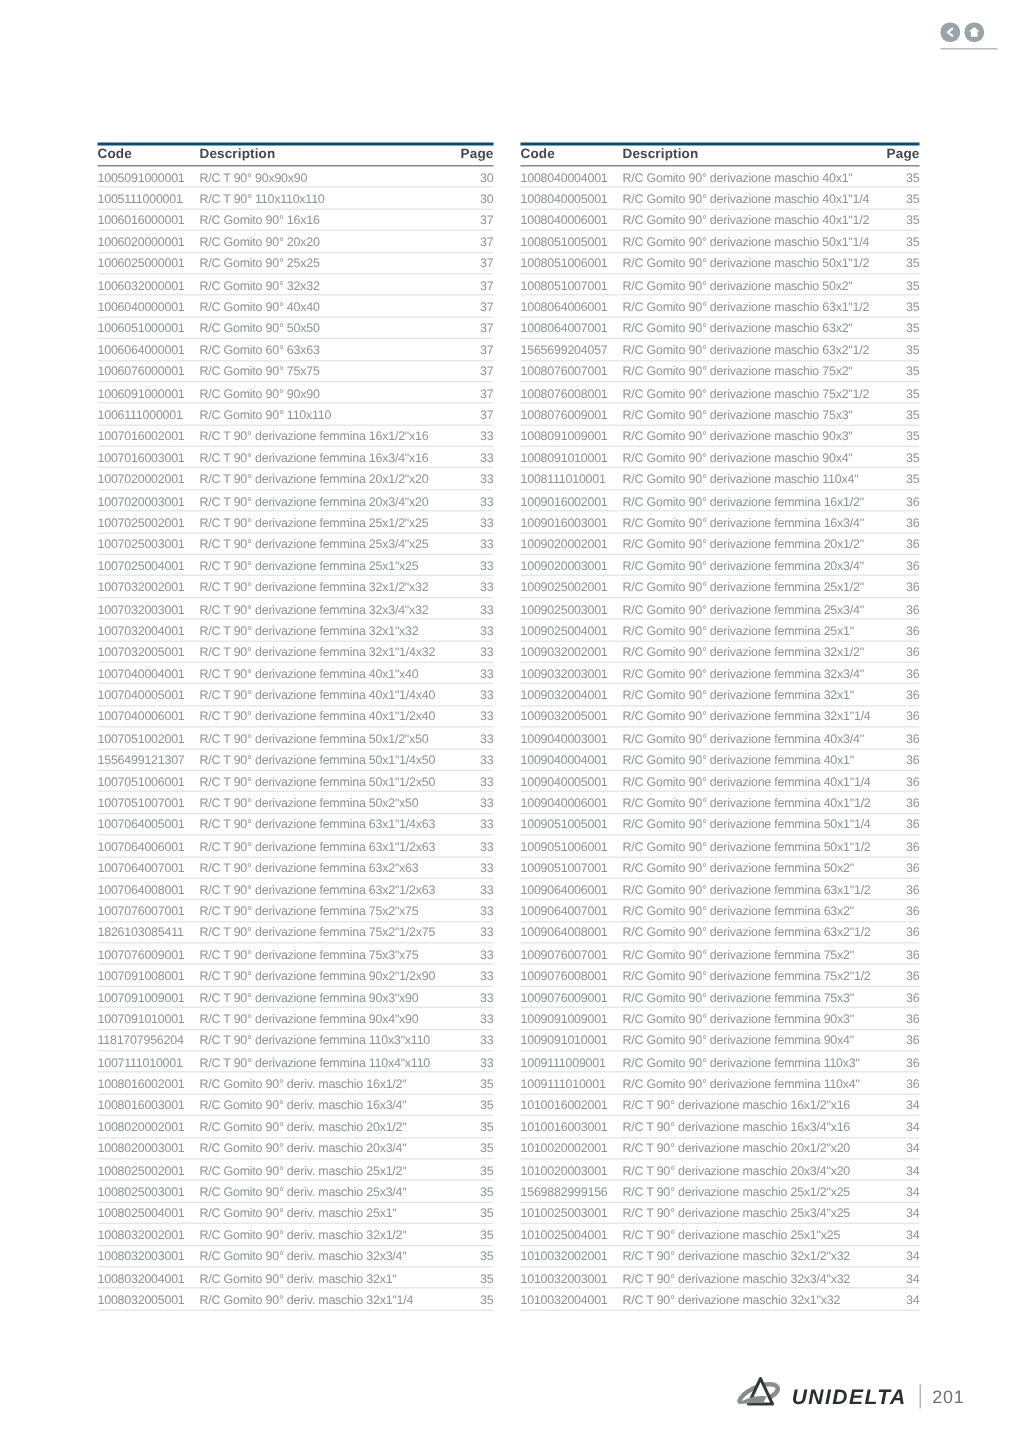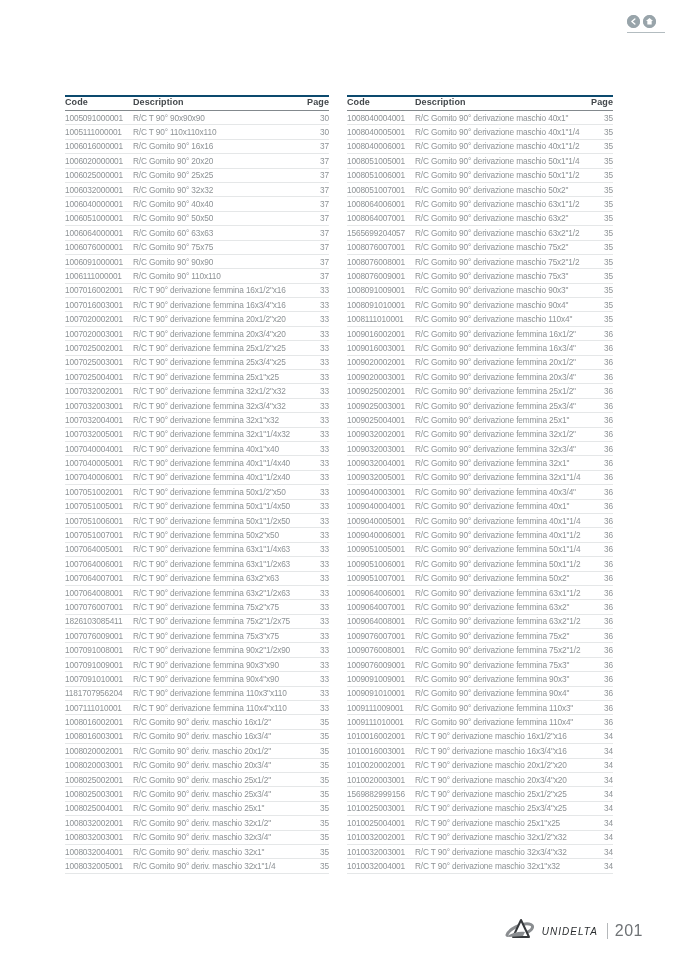--- a/index.html
+++ b/index.html
@@ -24,24 +24,24 @@
   .trow{display:flex;align-items:center;box-sizing:border-box;height:14.4px;
         border-bottom:1px solid #e5e7e8;font-size:8.3px;color:#8e9396;
         letter-spacing:-0.15px;white-space:nowrap;}
   .c-code{width:68px;flex:none;}
   .c-desc{flex:1;overflow:hidden;}
   .c-page{width:30px;flex:none;text-align:right;}
 
   
   .footer{position:absolute;right:34px;bottom:14px;display:flex;align-items:center;}
   .logo-mark{margin-right:4px;}
-  .brand-text{font-size:10px;font-weight:normal;font-style:italic;color:#2b2e30;
+  .brand-text{font-size:14px;font-weight:bold;font-style:italic;color:#2b2e30;
               letter-spacing:1px;}
   .footer-divider{width:1px;height:16px;background:#b5b8ba;margin:0 7px 0 9px;}
-  .page-number{font-size:16px;color:#6f7376;letter-spacing:.5px;}
+  .page-number{font-size:12px;color:#6f7376;letter-spacing:.5px;}
 </style>
 </head>
 <body>
 
 <div class="page">
 
   <div class="toolbar">
     <div class="icon-row">
       <div class="icon-btn">
         <span>
@@ -199,21 +199,21 @@
           <span class="cell c-code">1007040006001</span>
           <span class="cell c-desc">R/C T 90° derivazione femmina 40x1"1/2x40</span>
           <span class="cell c-page">33</span>
         </div>
         <div class="trow">
           <span class="cell c-code">1007051002001</span>
           <span class="cell c-desc">R/C T 90° derivazione femmina 50x1/2"x50</span>
           <span class="cell c-page">33</span>
         </div>
         <div class="trow">
-          <span class="cell c-code">1007051005001</span>
+          <span class="cell c-code">1556499121307</span>
           <span class="cell c-desc">R/C T 90° derivazione femmina 50x1"1/4x50</span>
           <span class="cell c-page">33</span>
         </div>
         <div class="trow">
           <span class="cell c-code">1007051006001</span>
           <span class="cell c-desc">R/C T 90° derivazione femmina 50x1"1/2x50</span>
           <span class="cell c-page">33</span>
         </div>
         <div class="trow">
           <span class="cell c-code">1007051007001</span>

